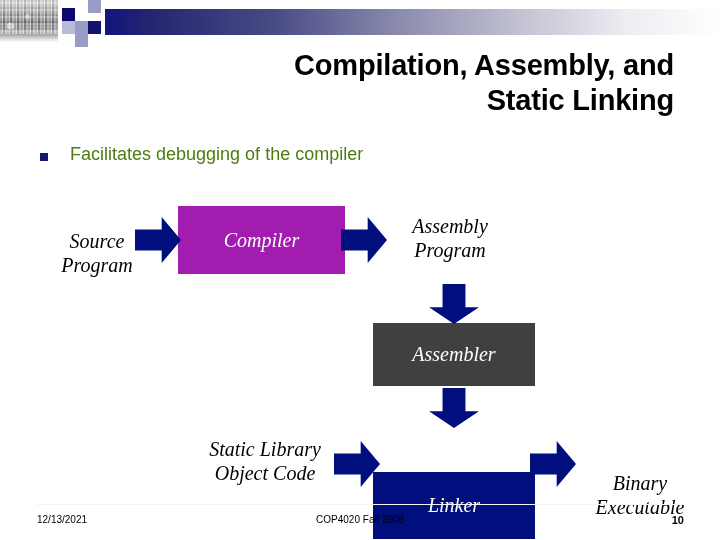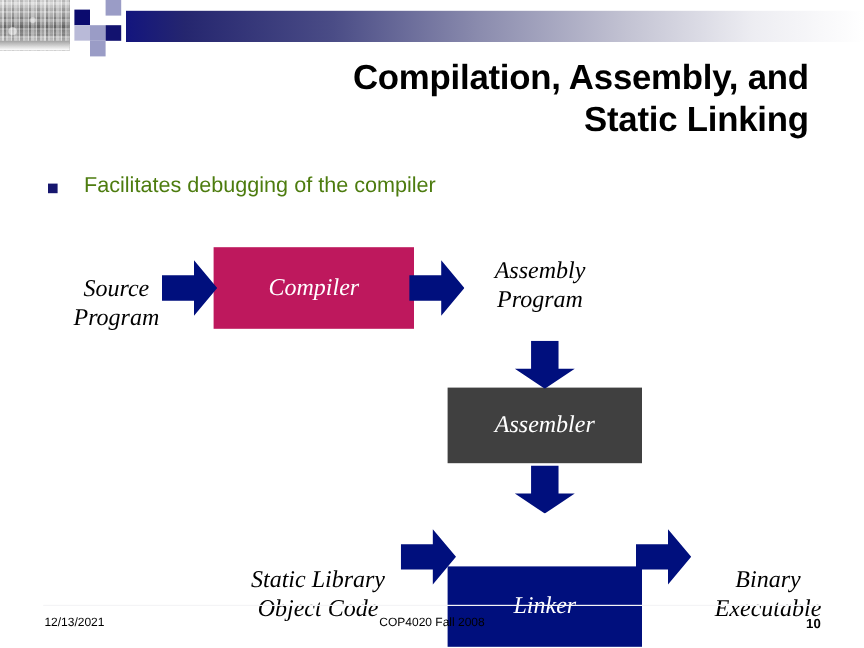--- a/index.html
+++ b/index.html
@@ -100,31 +100,31 @@
   <div class="bullet-row">
     <span class="bullet-mark"></span>
     <span class="bullet-text">Facilitates debugging of the compiler</span>
   </div>
 
   <div class="diagram" id="diagram">
       <div class="lbl" style="left: 38px; top: 208px; width: 118px; height: 62px; display: flex; align-items: center; justify-content: center; flex-direction: column; margin-top: 15px;">
         <div style="width: 100%; text-align: center;">Source</div>
         <div style="width: 100%; text-align: center;">Program</div>
       </div>
-      <div class="nbox" style="left: 178px; top: 206px; width: 167px; height: 68px; background: #be185d;">
+      <div class="nbox" style="left: 178px; top: 206px; width: 167px; height: 68px; background: #a21caf;">
         <div style="width: 100%; text-align: center; line-height: 68px;">Compiler</div>
       </div>
       <div class="lbl" style="left: 385px; top: 208px; width: 130px; height: 62px; display: flex; align-items: center; justify-content: center; flex-direction: column;">
         <div style="width: 100%; text-align: center;">Assembly</div>
         <div style="width: 100%; text-align: center;">Program</div>
       </div>
       <div class="nbox" style="left: 373px; top: 323px; width: 162px; height: 63px; background: #404040;">
         <div style="width: 100%; text-align: center; line-height: 63px;">Assembler</div>
       </div>
-      <div class="lbl" style="left: 180px; top: 431px; width: 170px; height: 62px; display: flex; align-items: center; justify-content: center; flex-direction: column; margin-top: 34px;">
+      <div class="lbl" style="left: 180px; top: 431px; width: 170px; height: 62px; display: flex; align-items: center; justify-content: center; flex-direction: column;">
         <div style="width: 100%; text-align: center;">Static Library</div>
         <div style="width: 100%; text-align: center;">Object Code</div>
       </div>
       <div class="nbox" style="left: 373px; top: 428px; width: 162px; height: 67px; background: rgb(0, 15, 125); margin-top: 44px;">
         <div style="width: 100%; text-align: center; line-height: 67px;">Linker</div>
       </div>
       <div class="lbl" style="left: 570px; top: 431px; width: 140px; height: 62px; display: flex; align-items: center; justify-content: center; flex-direction: column; margin-top: 34px;">
         <div style="width: 100%; text-align: center;">Binary</div>
         <div style="width: 100%; text-align: center;">Executable</div>
       </div>

